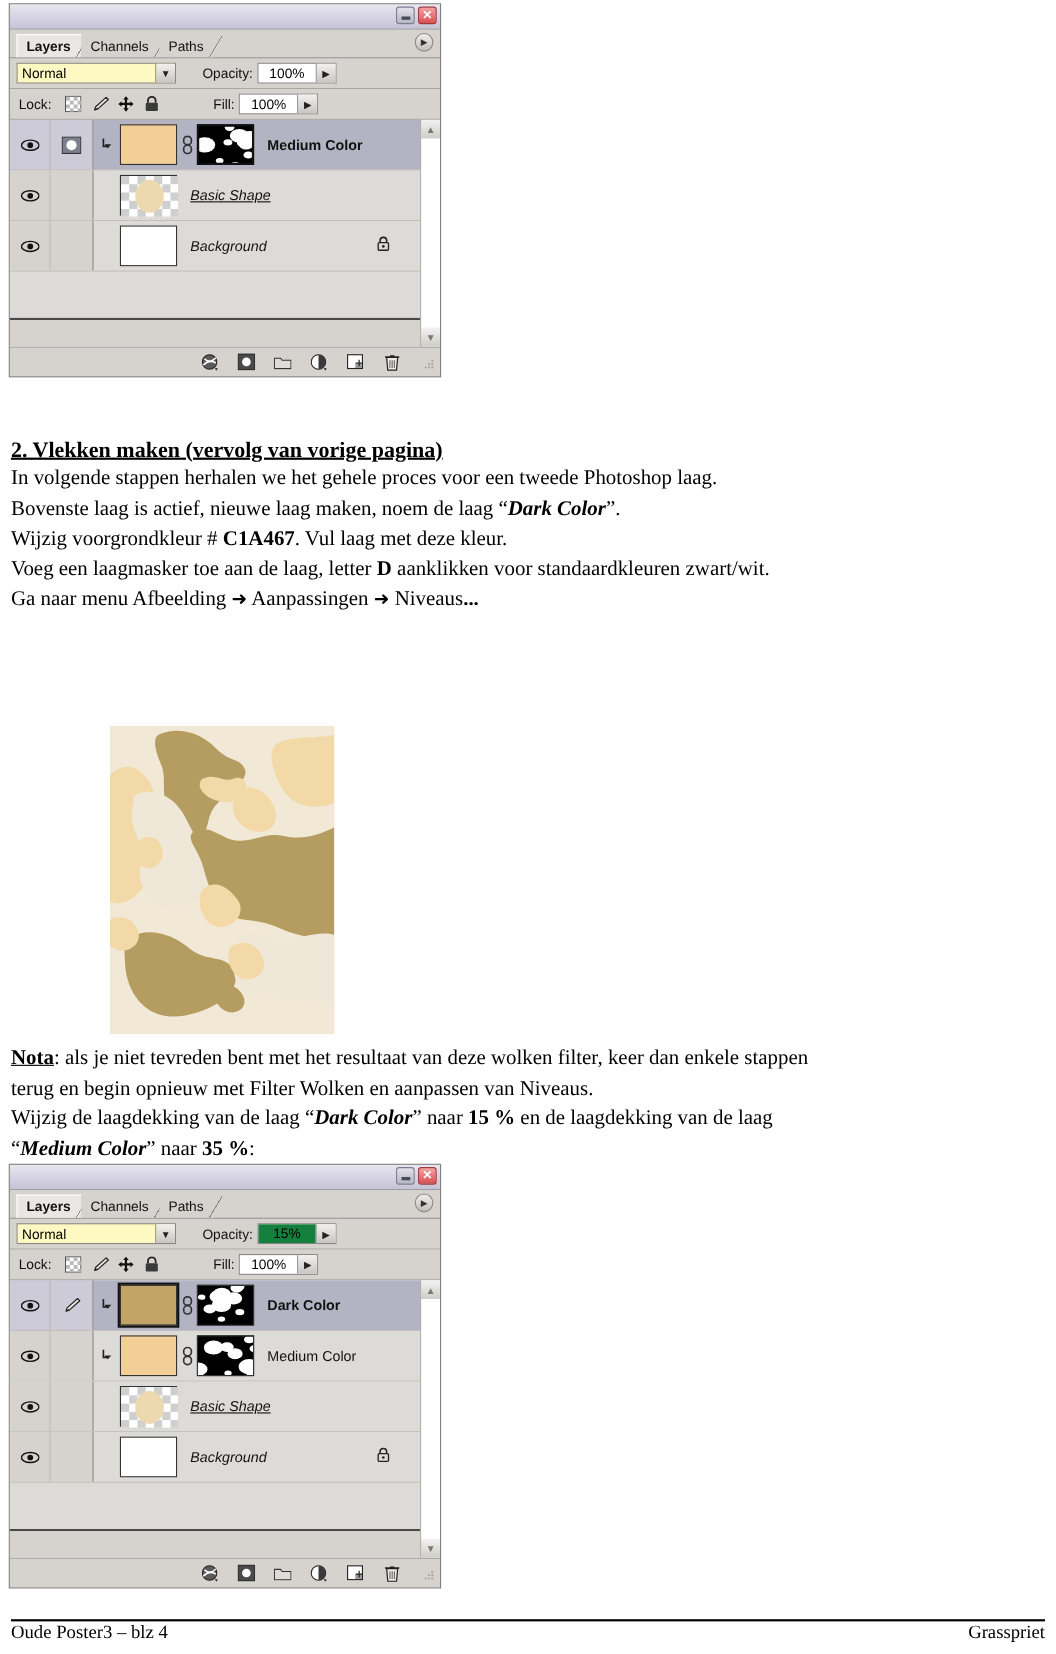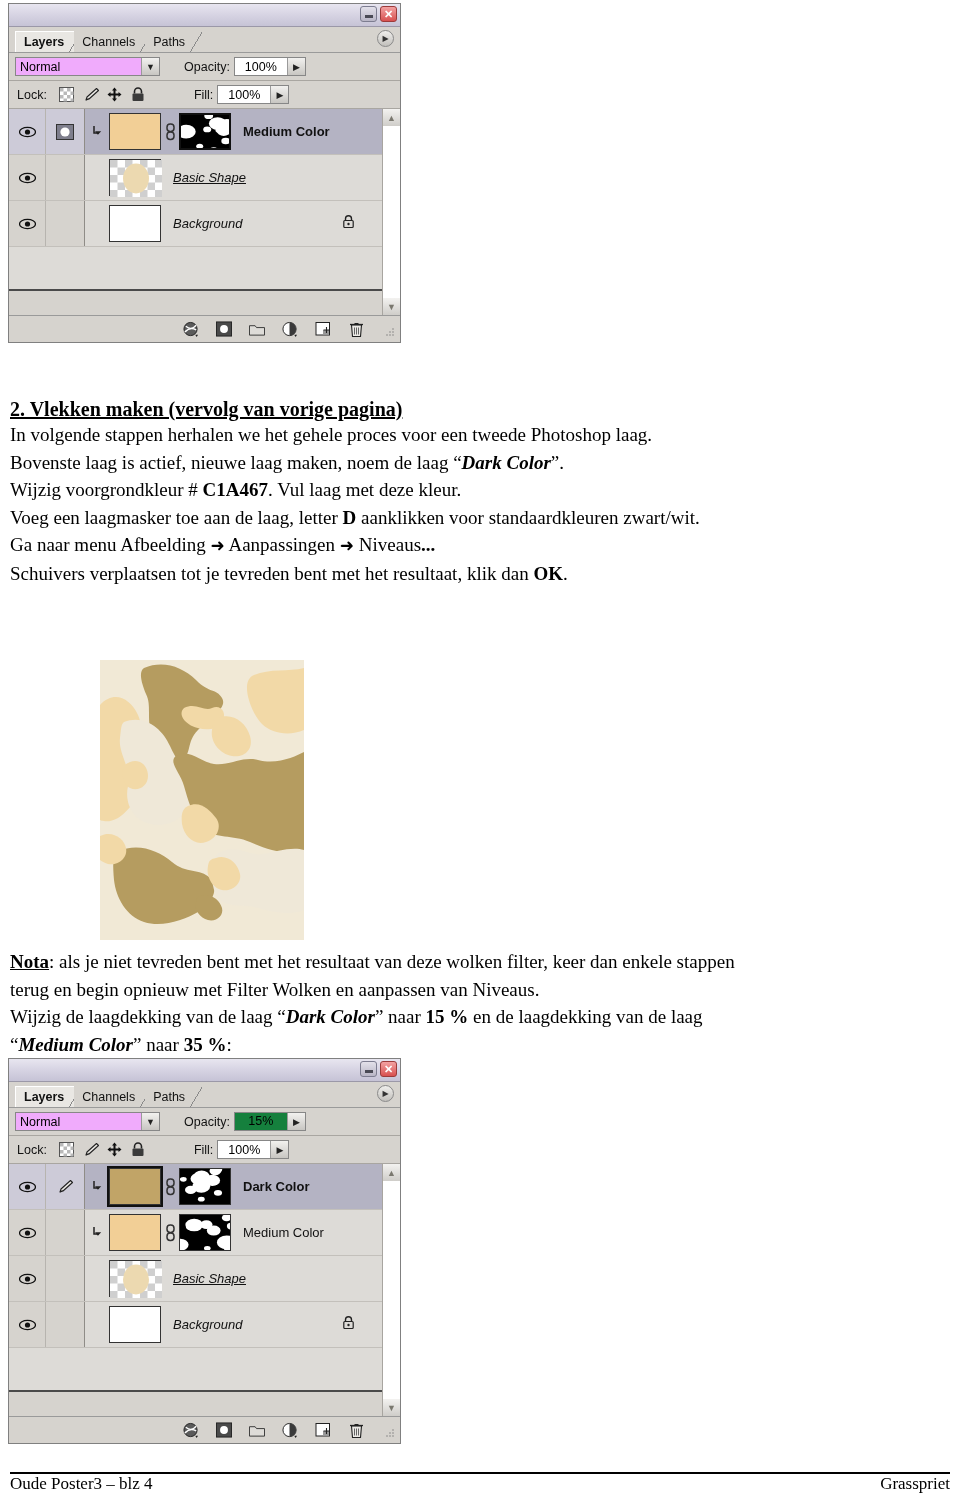--- a/index.html
+++ b/index.html
@@ -61,21 +61,21 @@
     background:linear-gradient(180deg,#efeeec,#c2c0bc);border:1px solid #8a8a8a;
     display:flex;align-items:center;justify-content:center;font-size:8px;color:#333;
   }
 
   .ps-row{
     display:flex;align-items:center;height:28px;
     border-bottom:1px solid #a9a6a1;
     background:#d6d3ce;padding:0 6px;box-sizing:border-box;
   }
   .blend-select{
-    width:145px;height:19px;background:#f0abfc;border:1px solid #878787;
+    width:145px;height:19px;background:#fef9c3;border:1px solid #878787;
     font-size:12.5px;line-height:18px;padding-left:4px;box-sizing:border-box;
     display:flex;align-items:center;justify-content:space-between;
     font-family:"Liberation Sans",sans-serif;
   }
   .blend-select .caret{
     width:17px;height:17px;background:linear-gradient(180deg,#f2f1ef,#c8c6c2);
     border-left:1px solid #9a9a9a;display:flex;align-items:center;justify-content:center;
     font-size:9px;color:#222;
   }
   .lbl{font-size:12.5px;margin-left:24px;margin-right:4px;color:#111;font-family:"Liberation Sans",sans-serif;}
@@ -403,21 +403,20 @@
   </div>
   </div>
 
 <div class="doc" style="top:398px;">
   <h2 class="sect">2. Vlekken maken (vervolg van vorige pagina)</h2>
   <p class="body">In volgende stappen herhalen we het gehele proces voor een tweede Photoshop laag.</p>
   <p class="body"><span>Bovenste laag is actief, nieuwe laag maken, noem de laag “</span><span class="bi">Dark Color</span><span>”.</span></p>
   <p class="body"><span>Wijzig voorgrondkleur # </span><span class="bold">C1A467</span><span>. Vul laag met deze kleur.</span></p>
   <p class="body"><span>Voeg een laagmasker toe aan de laag, letter </span><span class="bold">D</span><span> aanklikken voor standaardkleuren zwart/wit.</span></p>
   <p class="body"><span>Ga naar menu Afbeelding </span><span class="arr">➜</span> <span>Aanpassingen </span><span class="arr">➜</span> <span>Niveaus</span><span class="bold">...</span></p>
-  <p class="body"><span>Schuivers verplaatsen tot je tevreden bent met het resultaat, klik dan </span><span class="bold">OK</span><span>.</span></p>
 </div>
 
 <div class="clouds" id="clouds"><svg width="204" height="280" viewBox="0 0 204 280" preserveAspectRatio="none">
     <rect width="204" height="280" fill="#f1e9d6"></rect>
     <path d="M0 45 C14 30 30 38 38 55 C46 72 34 92 40 112 C46 130 30 150 18 158 C8 164 0 160 0 160 Z" fill="#f2d9a7"></path>
     <path d="M44 8 C62 0 82 6 96 20 C110 34 116 28 122 38 C128 48 110 58 98 70 C86 82 92 94 82 100 C70 108 58 92 52 76 C46 58 52 46 46 34 C42 24 38 12 44 8 Z" fill="#b59c60"></path>
     <path d="M84 48 C96 42 104 52 112 48 C120 44 128 52 122 62 C116 72 100 70 92 66 C84 62 78 54 84 48 Z" fill="#f2d9a7"></path>
     <path d="M24 62 C44 54 62 68 70 86 C80 108 94 120 90 140 C86 160 66 168 50 164 C34 160 24 144 28 126 C32 108 18 94 20 78 C21 70 21 64 24 62 Z" fill="#efe8d8"></path>
     <path d="M76 96 C90 88 100 102 114 104 C130 106 142 96 158 100 C178 105 196 96 204 92 L204 190 C188 196 168 190 150 182 C132 174 116 180 104 168 C92 156 88 140 84 126 C80 112 68 102 76 96 Z" fill="#b59c60"></path>
     <path d="M152 16 C168 8 188 12 204 8 L204 70 C190 76 172 74 162 64 C152 54 140 24 152 16 Z" fill="#f2d9a7"></path>

